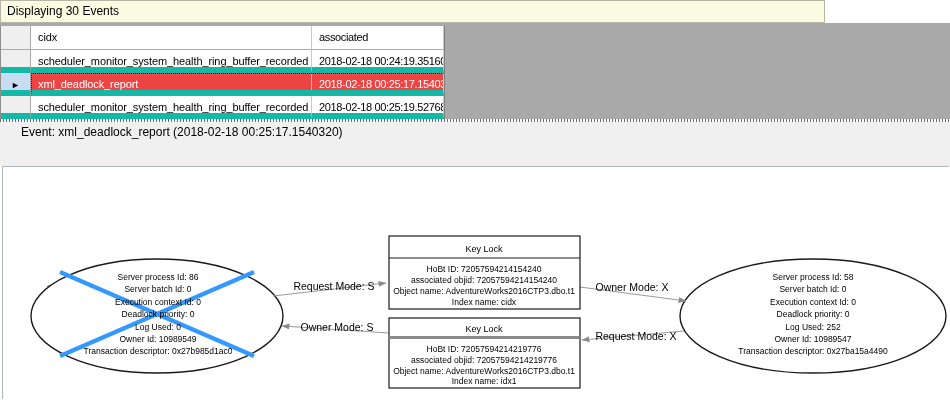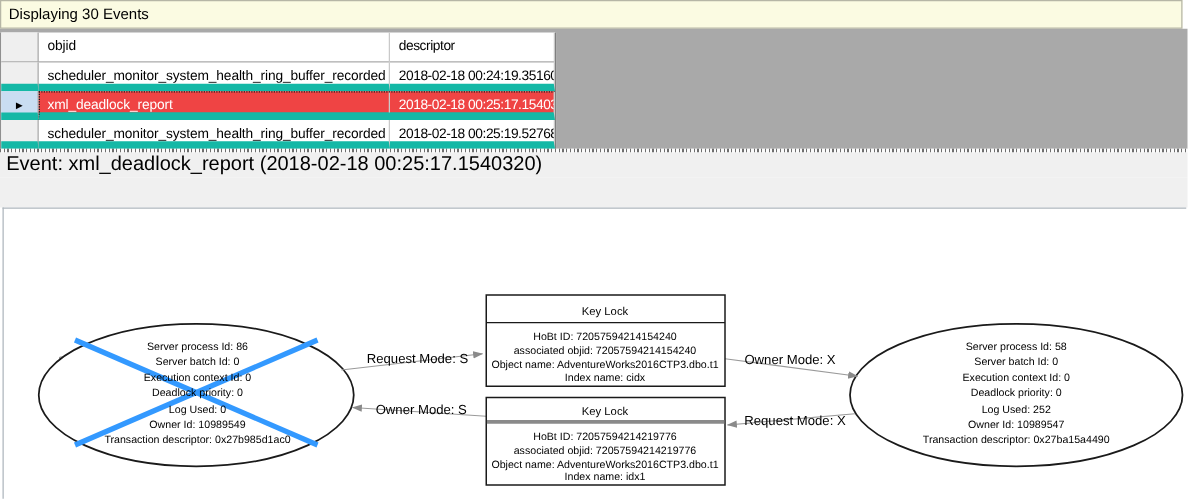--- a/index.html
+++ b/index.html
@@ -2,21 +2,21 @@
 <html><head>
 <meta charset="utf-8">
 <style>
   html,body{margin:0;padding:0;}
   body{
     width:950px;height:400px;position:relative;overflow:hidden;
     background:#ffffff;font-family:"Liberation Sans",sans-serif;color:#000;
   }
   
   .info-bar{
-    position:absolute;left:0;top:0;width:946px;height:23px;box-sizing:border-box;
+    position:absolute;left:0;top:0;width:825px;height:23px;box-sizing:border-box;
     background:#FBFBE2;border:1px solid #B6B6A6;
     font-size:12px;line-height:21px;padding-left:6px;
   }
   
   .grid-zone{position:absolute;left:0;top:23px;width:950px;height:96px;background:#A9A9A9;}
   .grid{
     position:absolute;left:0;top:3px;width:445px;height:93px;background:#fff;
     border-right:1px solid #7f7f7f;border-left:1px solid #8f8f8f;box-sizing:border-box;
     font-size:11px;
   }
@@ -38,21 +38,21 @@
     border:1px dotted #1a1a1a;pointer-events:none;
   }
   
   .splitter{
     position:absolute;left:0;top:119px;width:950px;height:3px;
     background:repeating-linear-gradient(90deg,#6e6e6e 0 1px,#fbfbfb 1px 3px);
   }
   
   .event-bar{
     position:absolute;left:0;top:122px;width:950px;height:20px;background:#F0F0F0;
-    font-size:16px;line-height:20px;padding-left:5px;box-sizing:border-box;
+    font-size:12px;line-height:20px;padding-left:21px;box-sizing:border-box;
   }
   
   .tab-strip{position:absolute;left:0;top:142px;width:950px;height:24px;background:#F0F0F0;}
   .tab{
     position:absolute;font-size:12px;border-radius:2px 2px 0 0;box-sizing:border-box;
     text-align:center;cursor:default;
   }
   .tab-inactive{
     left:10px;top:147px;height:19px;line-height:17px;padding:0 9px;
     background:#F0F0F0;border:1px solid #ACACAC;border-bottom:none;z-index:1;
@@ -75,22 +75,22 @@
 <body>
 
 <div class="info-bar">
   <span>Displaying 30 Events</span>
 </div>
 
 <div class="grid-zone">
   <div class="grid">
     <div class="g-row g-head">
       <div class="c-sel"></div>
-      <div class="c-name">objid</div>
-      <div class="c-ts">descriptor</div>
+      <div class="c-name">cidx</div>
+      <div class="c-ts">associated</div>
     </div>
     <div class="g-row">
       <div class="c-sel"></div>
       <div class="c-name">scheduler_monitor_system_health_ring_buffer_recorded</div>
       <div class="c-ts">2018-02-18 00:24:19.3516078</div>
     </div>
     <div class="g-row sel">
       <div class="c-sel"><span class="sel-arrow">►</span></div>
       <div class="c-name">xml_deadlock_report</div>
       <div class="c-ts">2018-02-18 00:25:17.1540320</div>

